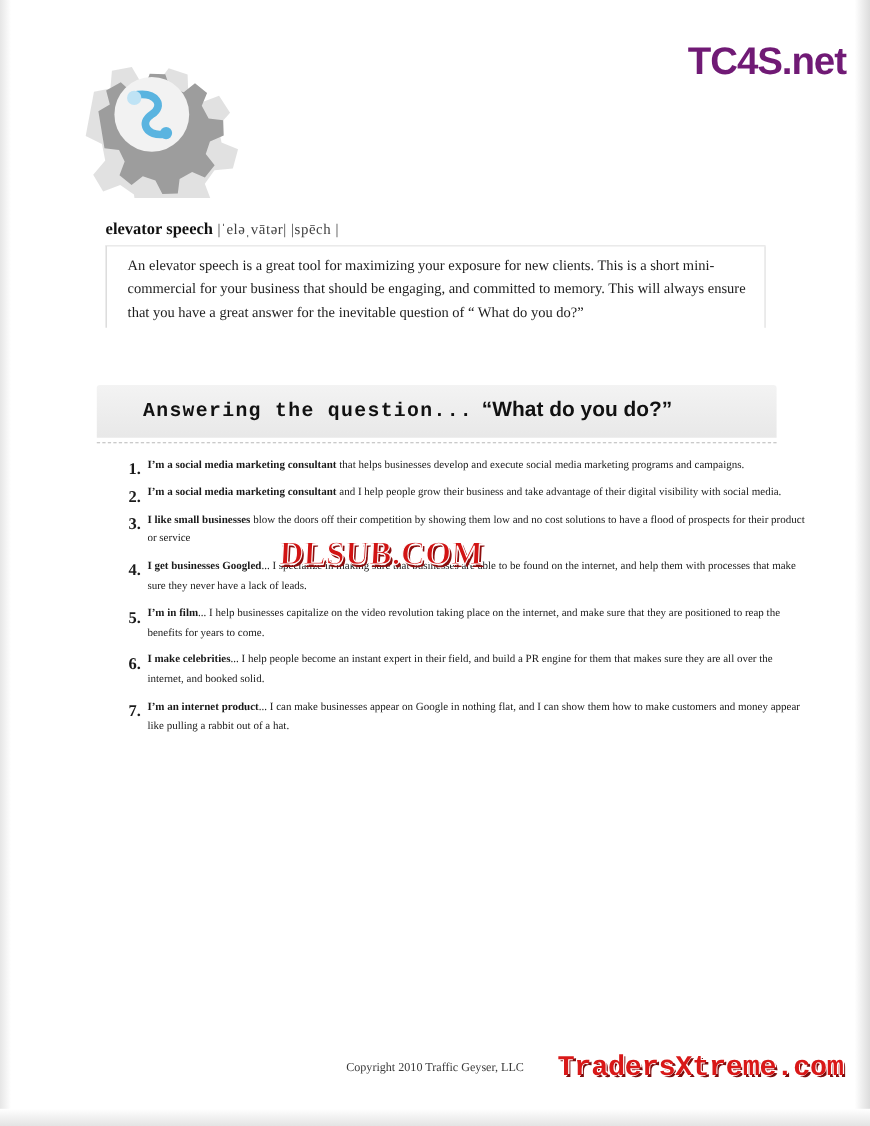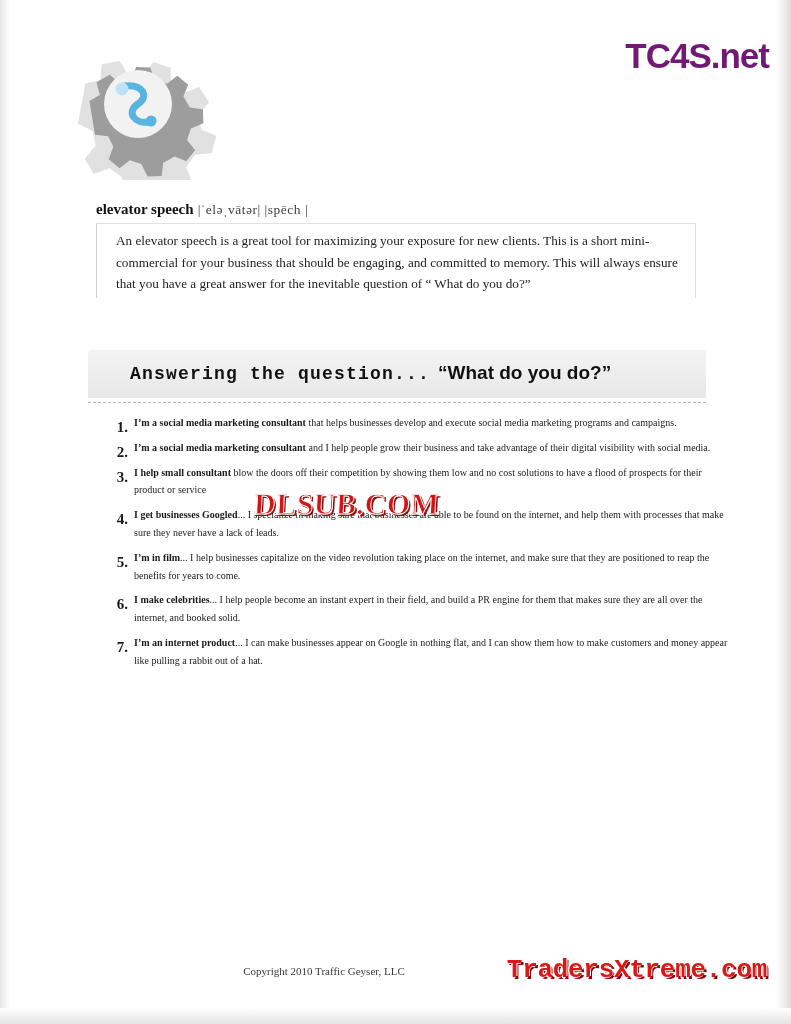--- a/index.html
+++ b/index.html
@@ -208,21 +208,21 @@
       1px 1px 0 #ffffff;
     transform: skewX(-3deg);
     pointer-events: none;
   }
 
   
   .copyright {
     position: absolute;
     left: 0;
     top: 965px;
-    width: 648px;
+    width: 791px;
     text-align: center;
     font-size: 11px;
     color: #3a3a3a;
   }
   .footer-brand {
     position: absolute;
     right: 24px;
     top: 955px;
     font-family: Liberation Mono, monospace;
     font-weight: bold;
@@ -277,21 +277,21 @@
   <div class="qbar">
     <div class="qbar-text">
       <span class="mono">Answering the question...</span><span class="quoted">“What do you do?”</span>
     </div>
   </div>
   <div class="dashed-rule"></div>
 
   <ol class="list">
     <li><b>I’m a social media marketing consultant</b><span>  that helps businesses develop and execute social media marketing programs and campaigns.</span></li>
     <li><b>I’m a social media marketing consultant</b><span>  and I help people grow their business and take advantage of their digital visibility with social media.</span></li>
-    <li><b>I help small consultant</b><span> blow the doors off their competition by showing them low and no cost solutions to have a flood of prospects for their product or service</span></li>
+    <li><b>I like small businesses</b><span> blow the doors off their competition by showing them low and no cost solutions to have a flood of prospects for their product or service</span></li>
     <li><b>I get businesses Googled</b><span>... I specialize in making sure that businesses are able to be found on the internet, and help them with processes that make sure they never have a lack of leads.</span></li>
     <li><b>I’m in film</b><span>... I help businesses capitalize on the video revolution taking place on the internet, and make sure that they are positioned to reap the benefits for years to come.</span></li>
     <li><b>I make celebrities</b><span>... I help people become an instant expert in their field, and build a PR engine for them that makes sure they are all over the internet, and booked solid.</span></li>
     <li><b>I’m an internet product</b><span>... I can make businesses appear on Google in nothing flat, and I can show them how to make customers and money appear like pulling a rabbit out of a hat.</span></li>
   </ol>
 
   <div class="watermark">DLSUB.COM</div>
 
   <div class="copyright">Copyright 2010 Traffic Geyser, LLC</div>
   <div class="footer-brand">TradersXtreme.com</div>

